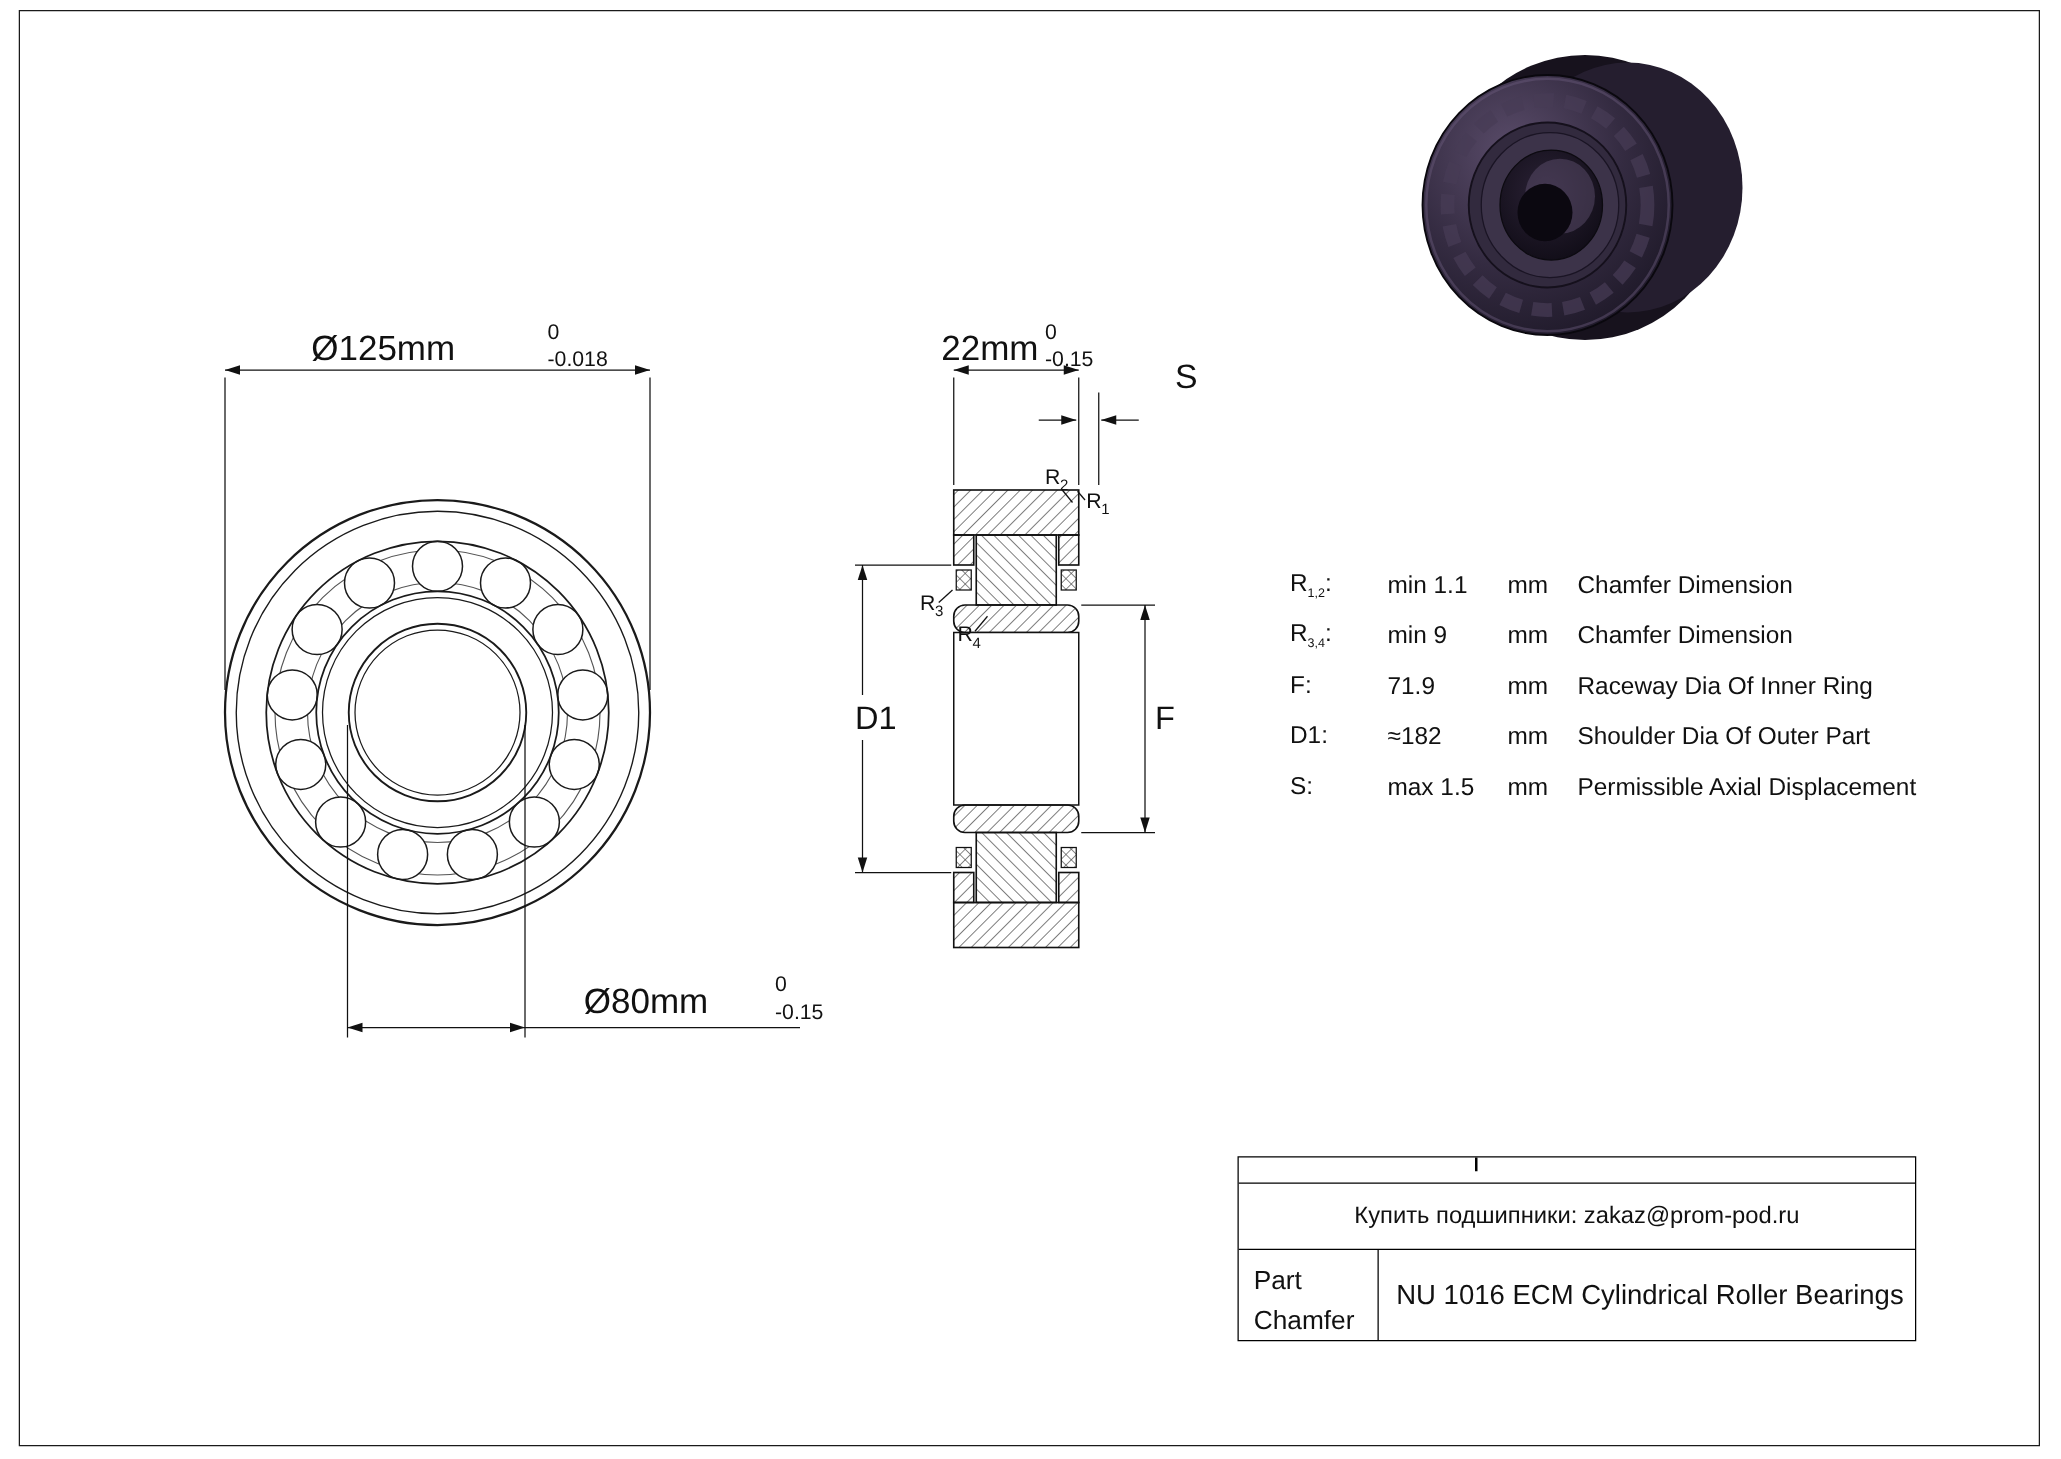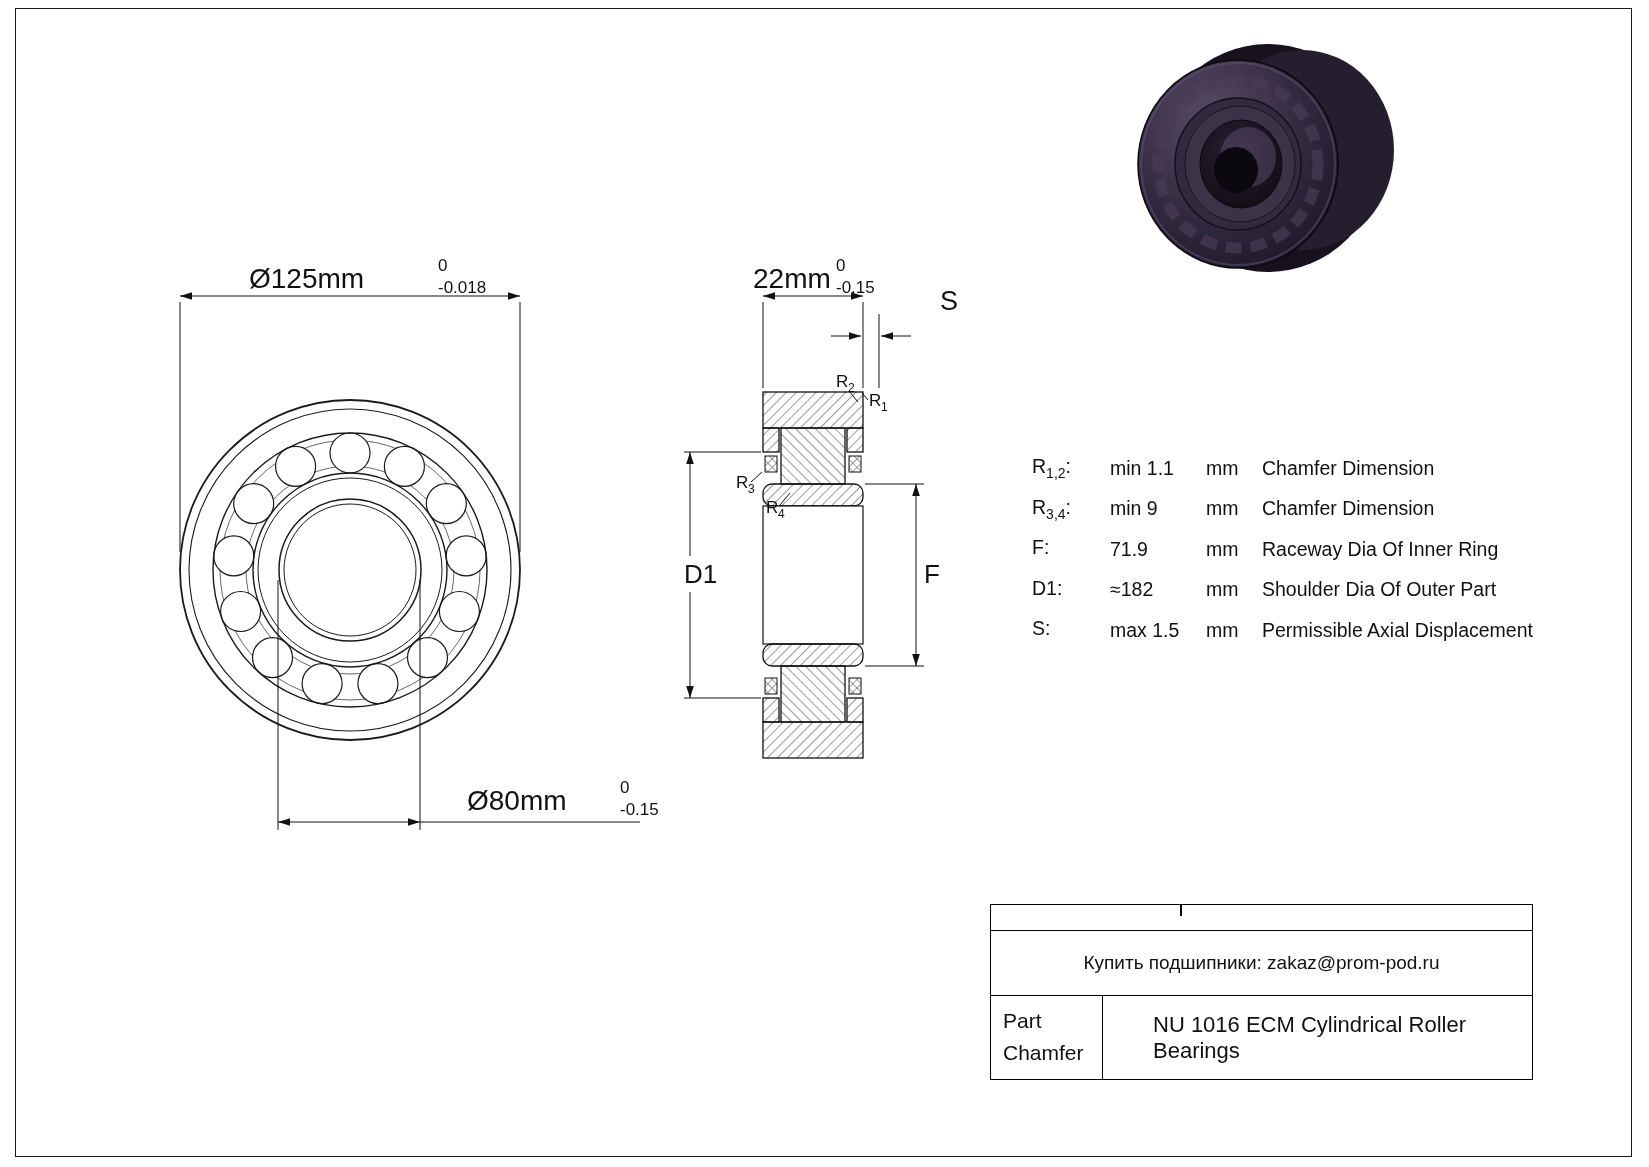--- a/index.html
+++ b/index.html
@@ -9,30 +9,30 @@
   }
   .frame{position:absolute;left:15px;top:8px;width:1617px;height:1149px;
     border:1px solid #1a1a1a;box-sizing:border-box;}
   svg{position:absolute;left:0;top:0;}
   svg text{font-family:"Liberation Sans",sans-serif;fill:#111;}
 
   
   .spec-table{position:absolute;left:1032px;top:448px;width:520px;}
   .spec-row{display:grid;grid-template-columns:78px 96px 56px auto;height:40.5px;
     align-items:center;font-size:19.5px;white-space:nowrap;}
-  .spec-row sub{font-size:14px;}
+  .spec-row sub{font-size:10px;}
 
   
-  .title-block{position:absolute;left:990px;top:904px;width:543px;height:176px;
+  .title-block{position:absolute;left:990px;top:925px;width:543px;height:148px;
     border:1.6px solid #000;box-sizing:border-box;display:flex;flex-direction:column;}
   .tb-row1{height:25px;border-bottom:1.4px solid #000;position:relative;}
   .tb-tick{position:absolute;left:189px;top:0;width:2px;height:11px;background:#000;}
   .tb-row2{height:64px;border-bottom:1.4px solid #000;display:flex;align-items:center;
     justify-content:center;font-size:19px;}
-  .tb-row3{flex:1;display:flex;gap:36px;}
+  .tb-row3{flex:1;display:flex;}
   .tb-part-label{width:112px;border-right:1.4px solid #000;box-sizing:border-box;
     padding:9px 0 0 12px;font-size:21px;line-height:1.5;}
   .tb-part-name{flex:1;display:flex;align-items:center;padding-left:14px;font-size:22px;}
 </style>
 </head>
 <body>
 
 <div class="frame"></div>
 
 <svg width="1649" height="1167" viewBox="0 0 1649 1167">

